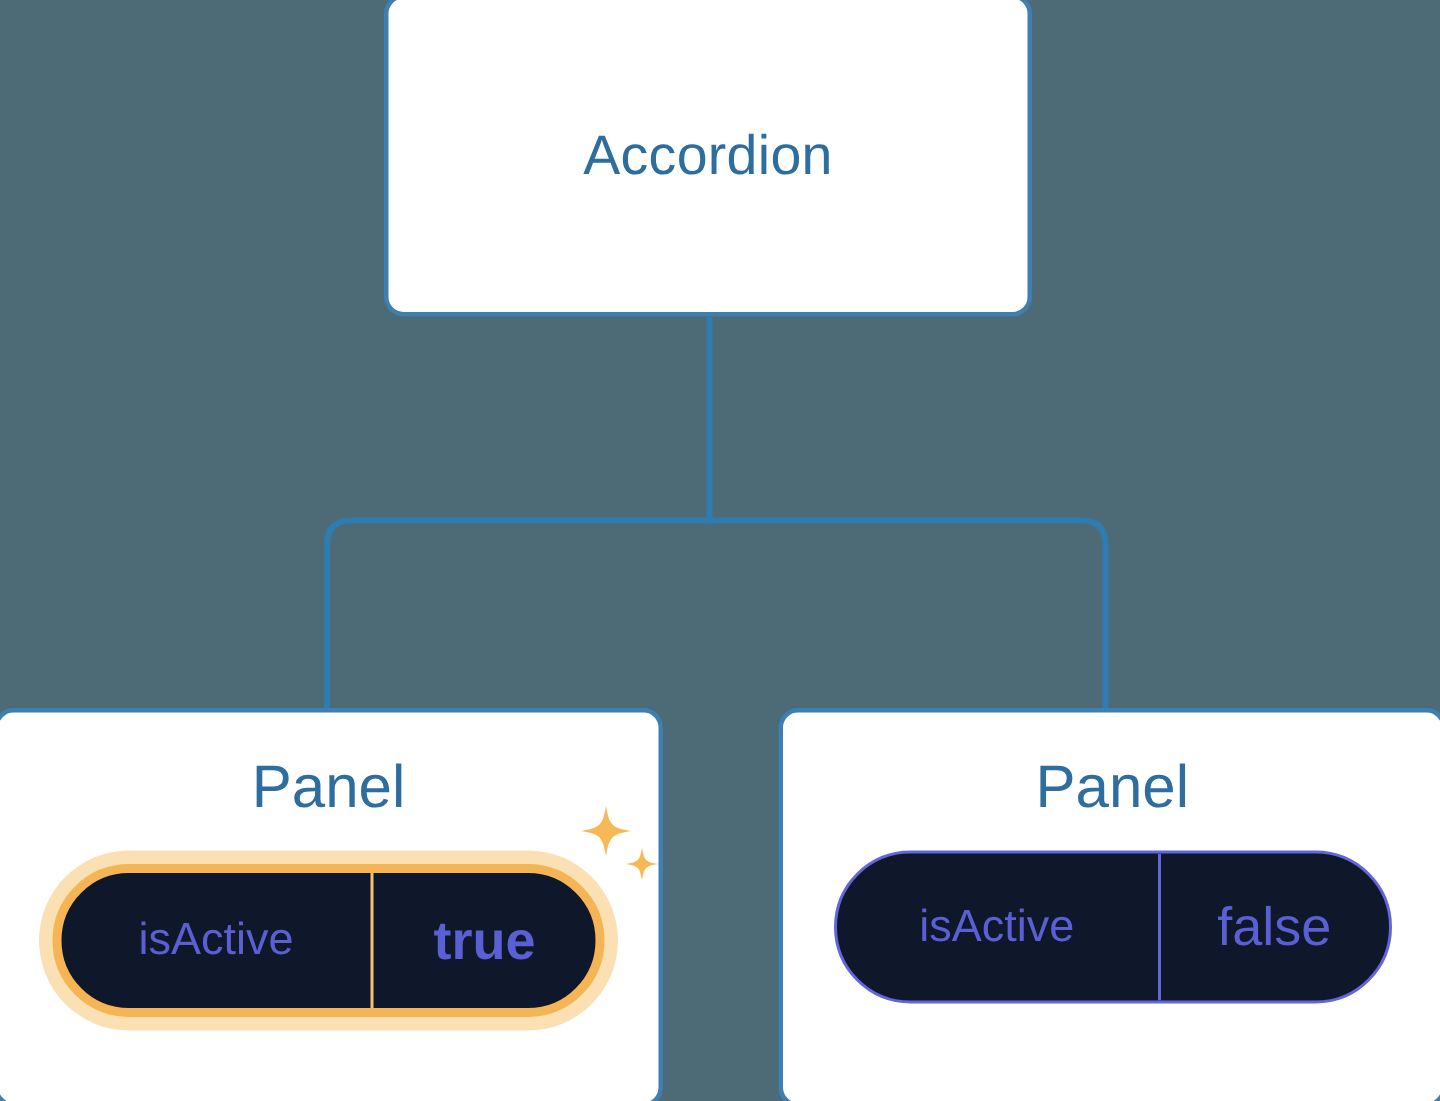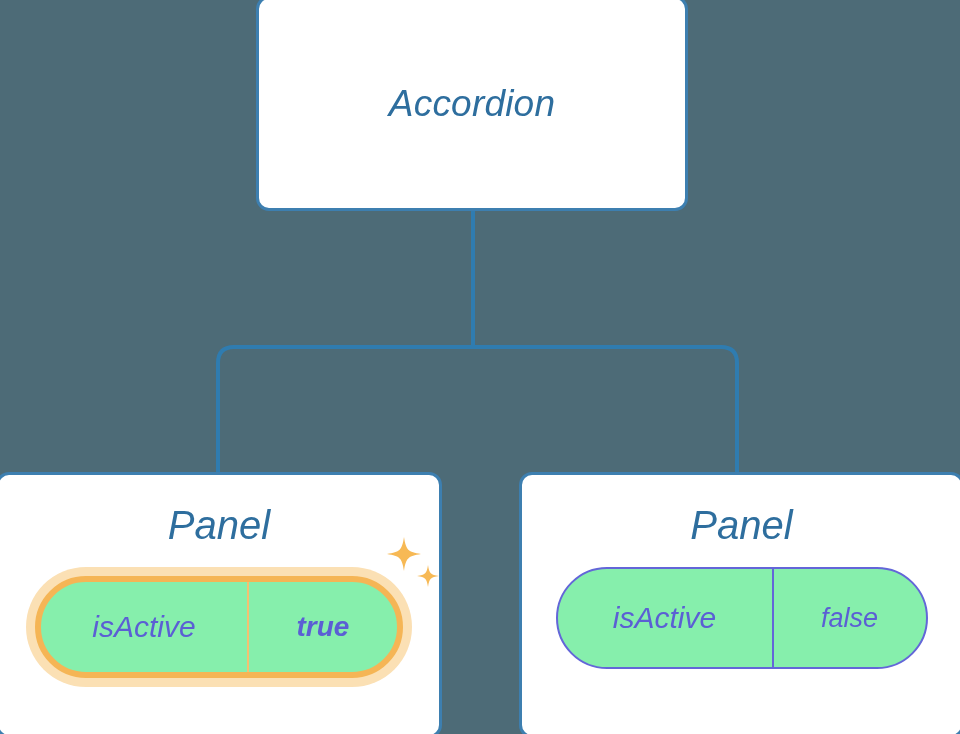--- a/index.html
+++ b/index.html
@@ -13,21 +13,20 @@
   body {
     background: #4d6b77;
     font-family: "Liberation Sans", sans-serif;
     position: relative;
   }
 
   #stage {
     position: relative;
     width: 960px;
     height: 734px;
-    font-style: italic;
   }
 
   
   .connector-layer {
     position: absolute;
     left: 0;
     top: 0;
     width: 960px;
     height: 734px;
     pointer-events: none;
@@ -79,21 +78,21 @@
   
   .pill-wrap {
     position: relative;
     margin-top: 22px;
   }
 
   .pill {
     display: flex;
     align-items: stretch;
     border-radius: 999px;
-    background: #86efac;
+    background: #0f172a;
     overflow: hidden;
   }
 
   .pill-key, .pill-val {
     display: flex;
     align-items: center;
     justify-content: center;
     color: #5b5fd4;
     line-height: 1;
     white-space: nowrap;
@@ -113,40 +112,40 @@
 
   .pill-highlight .pill-key {
     width: 208px;
     font-size: 30px;
     font-weight: 400;
     border-right: 2px solid #f5c071;
   }
 
   .pill-highlight .pill-val {
     width: 148px;
-    font-size: 28px;
+    font-size: 36px;
     font-weight: 700;
   }
 
   
   .pill.pill-plain {
     border: 2px solid #6366d8;
     height: 102px;
   }
 
   .pill-plain .pill-key {
     width: 216px;
     font-size: 30px;
     font-weight: 400;
     border-right: 2px solid #6366d8;
   }
 
   .pill-plain .pill-val {
     width: 152px;
-    font-size: 27px;
+    font-size: 36px;
     font-weight: 400;
   }
 
   
   .sparkles {
     position: absolute;
     right: -36px;
     top: -36px;
     width: 70px;
     height: 70px;

